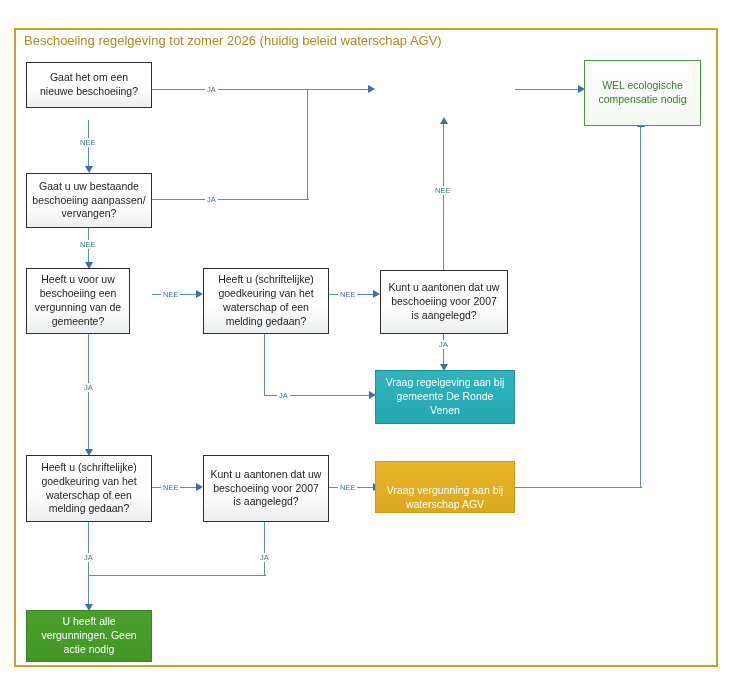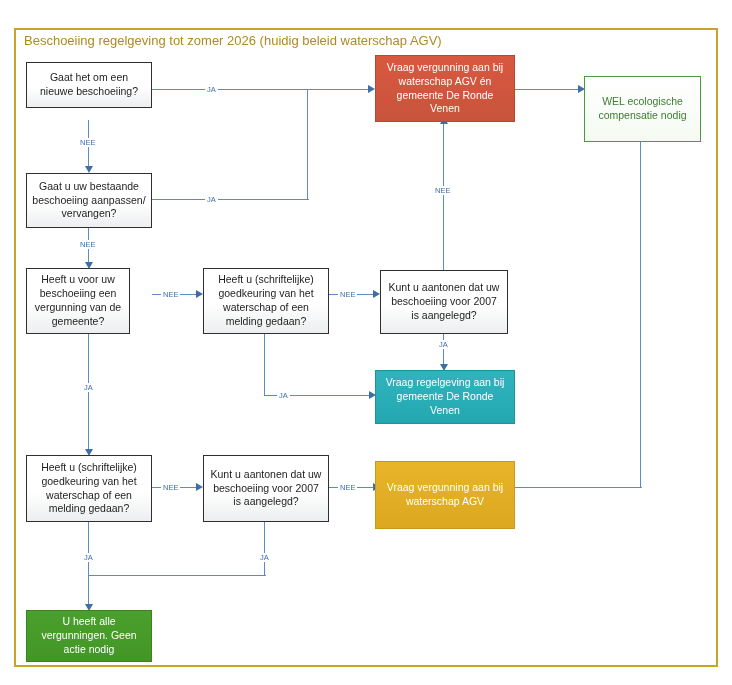--- a/index.html
+++ b/index.html
@@ -168,33 +168,30 @@
   </div>
 
   <div class="node q" style="left:26px;top:455px;width:126px;height:67px;">
     <span>Heeft u (schriftelijke) goedkeuring van het waterschap of een melding gedaan?</span>
   </div>
 
   <div class="node q" style="left:203px;top:455px;width:126px;height:67px;">
     <span>Kunt u aantonen dat uw beschoeiing voor 2007 is aangelegd?</span>
   </div>
 
-  <div class="node red" style="left:375px;top:55px;width:140px;height:67px;">
-    <span>Vraag vergunning aan bij waterschap AGV én gemeente De Ronde Venen</span>
-  </div>
 
-  <div class="node greenline" style="left:584px;top:60px;width:117px;height:66px;margin-top:16px;">
+  <div class="node greenline" style="left:584px;top:60px;width:117px;height:66px;">
     <span>WEL ecologische compensatie nodig</span>
   </div>
 
   <div class="node teal" style="left:375px;top:370px;width:140px;height:54px;">
     <span>Vraag regelgeving aan bij gemeente De Ronde Venen</span>
   </div>
 
-  <div class="node gold" style="left:375px;top:461px;width:140px;height:68px;">
+  <div class="node gold" style="left:375px;top:461px;width:140px;height:52px;align-items:flex-end;">
     <span>Vraag vergunning aan bij waterschap AGV</span>
   </div>
 
   <div class="node green" style="left:26px;top:610px;width:126px;height:52px;">
     <span>U heeft alle vergunningen. Geen actie nodig</span>
   </div>
 
 </div>
 
 </body></html>

